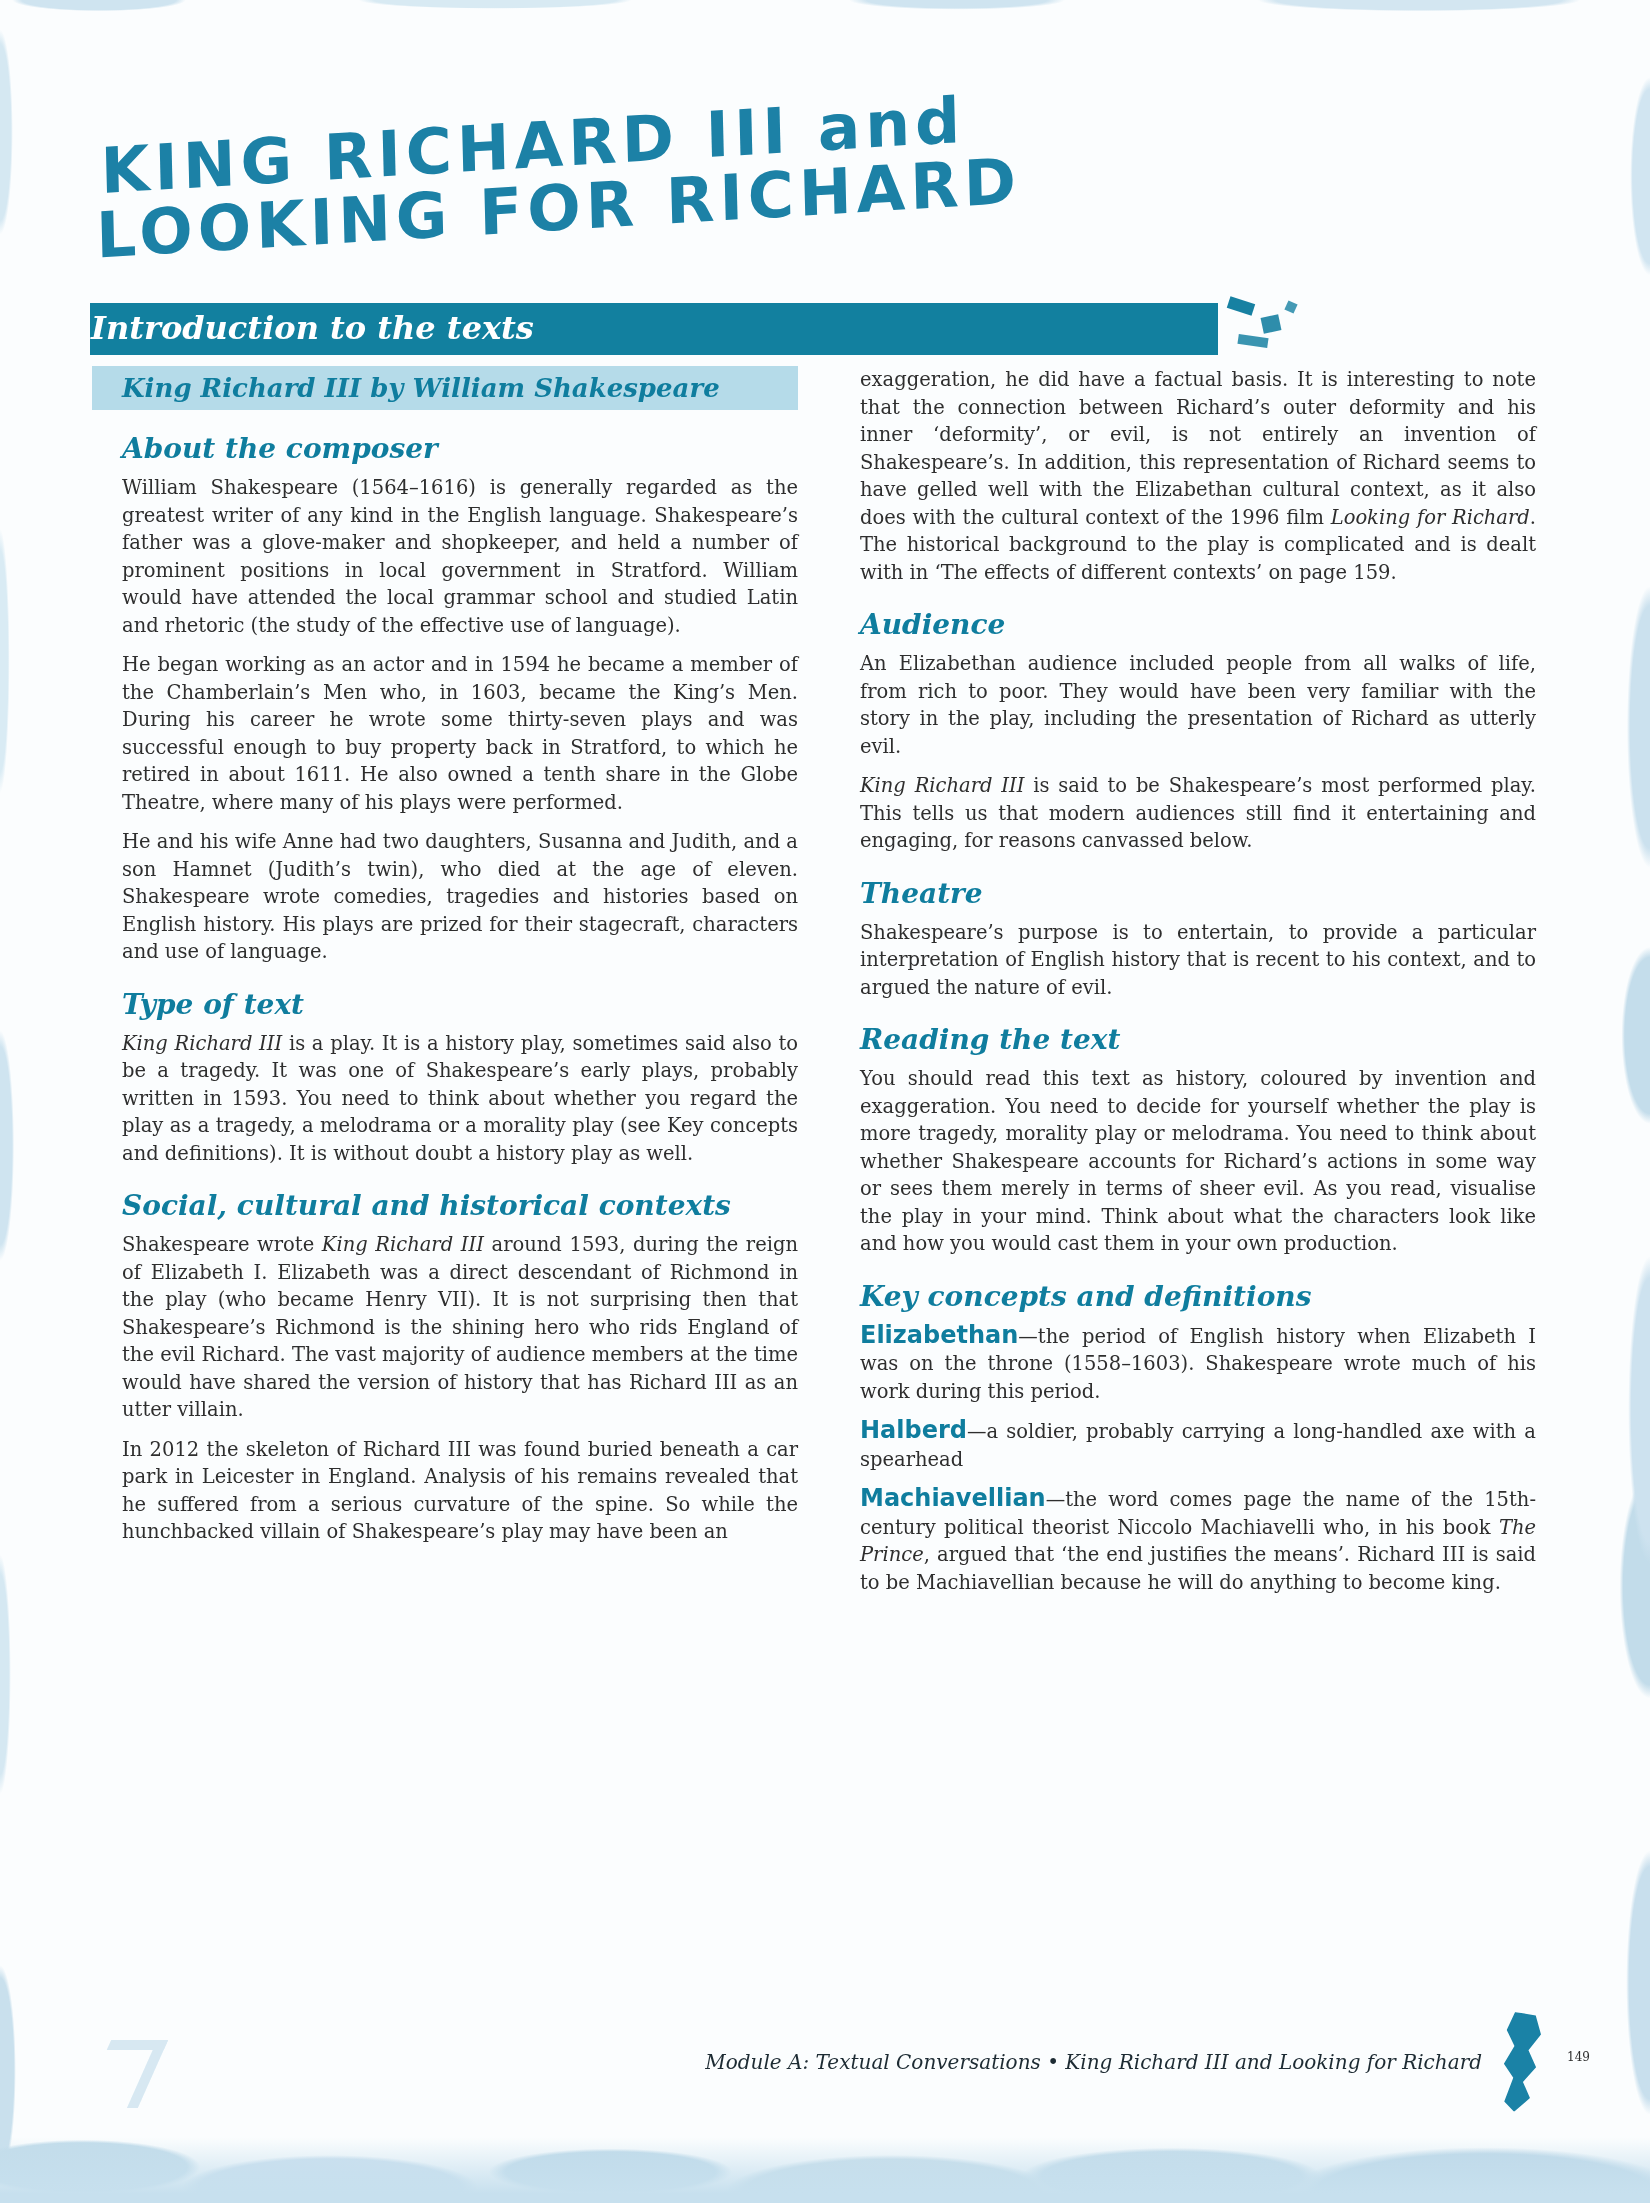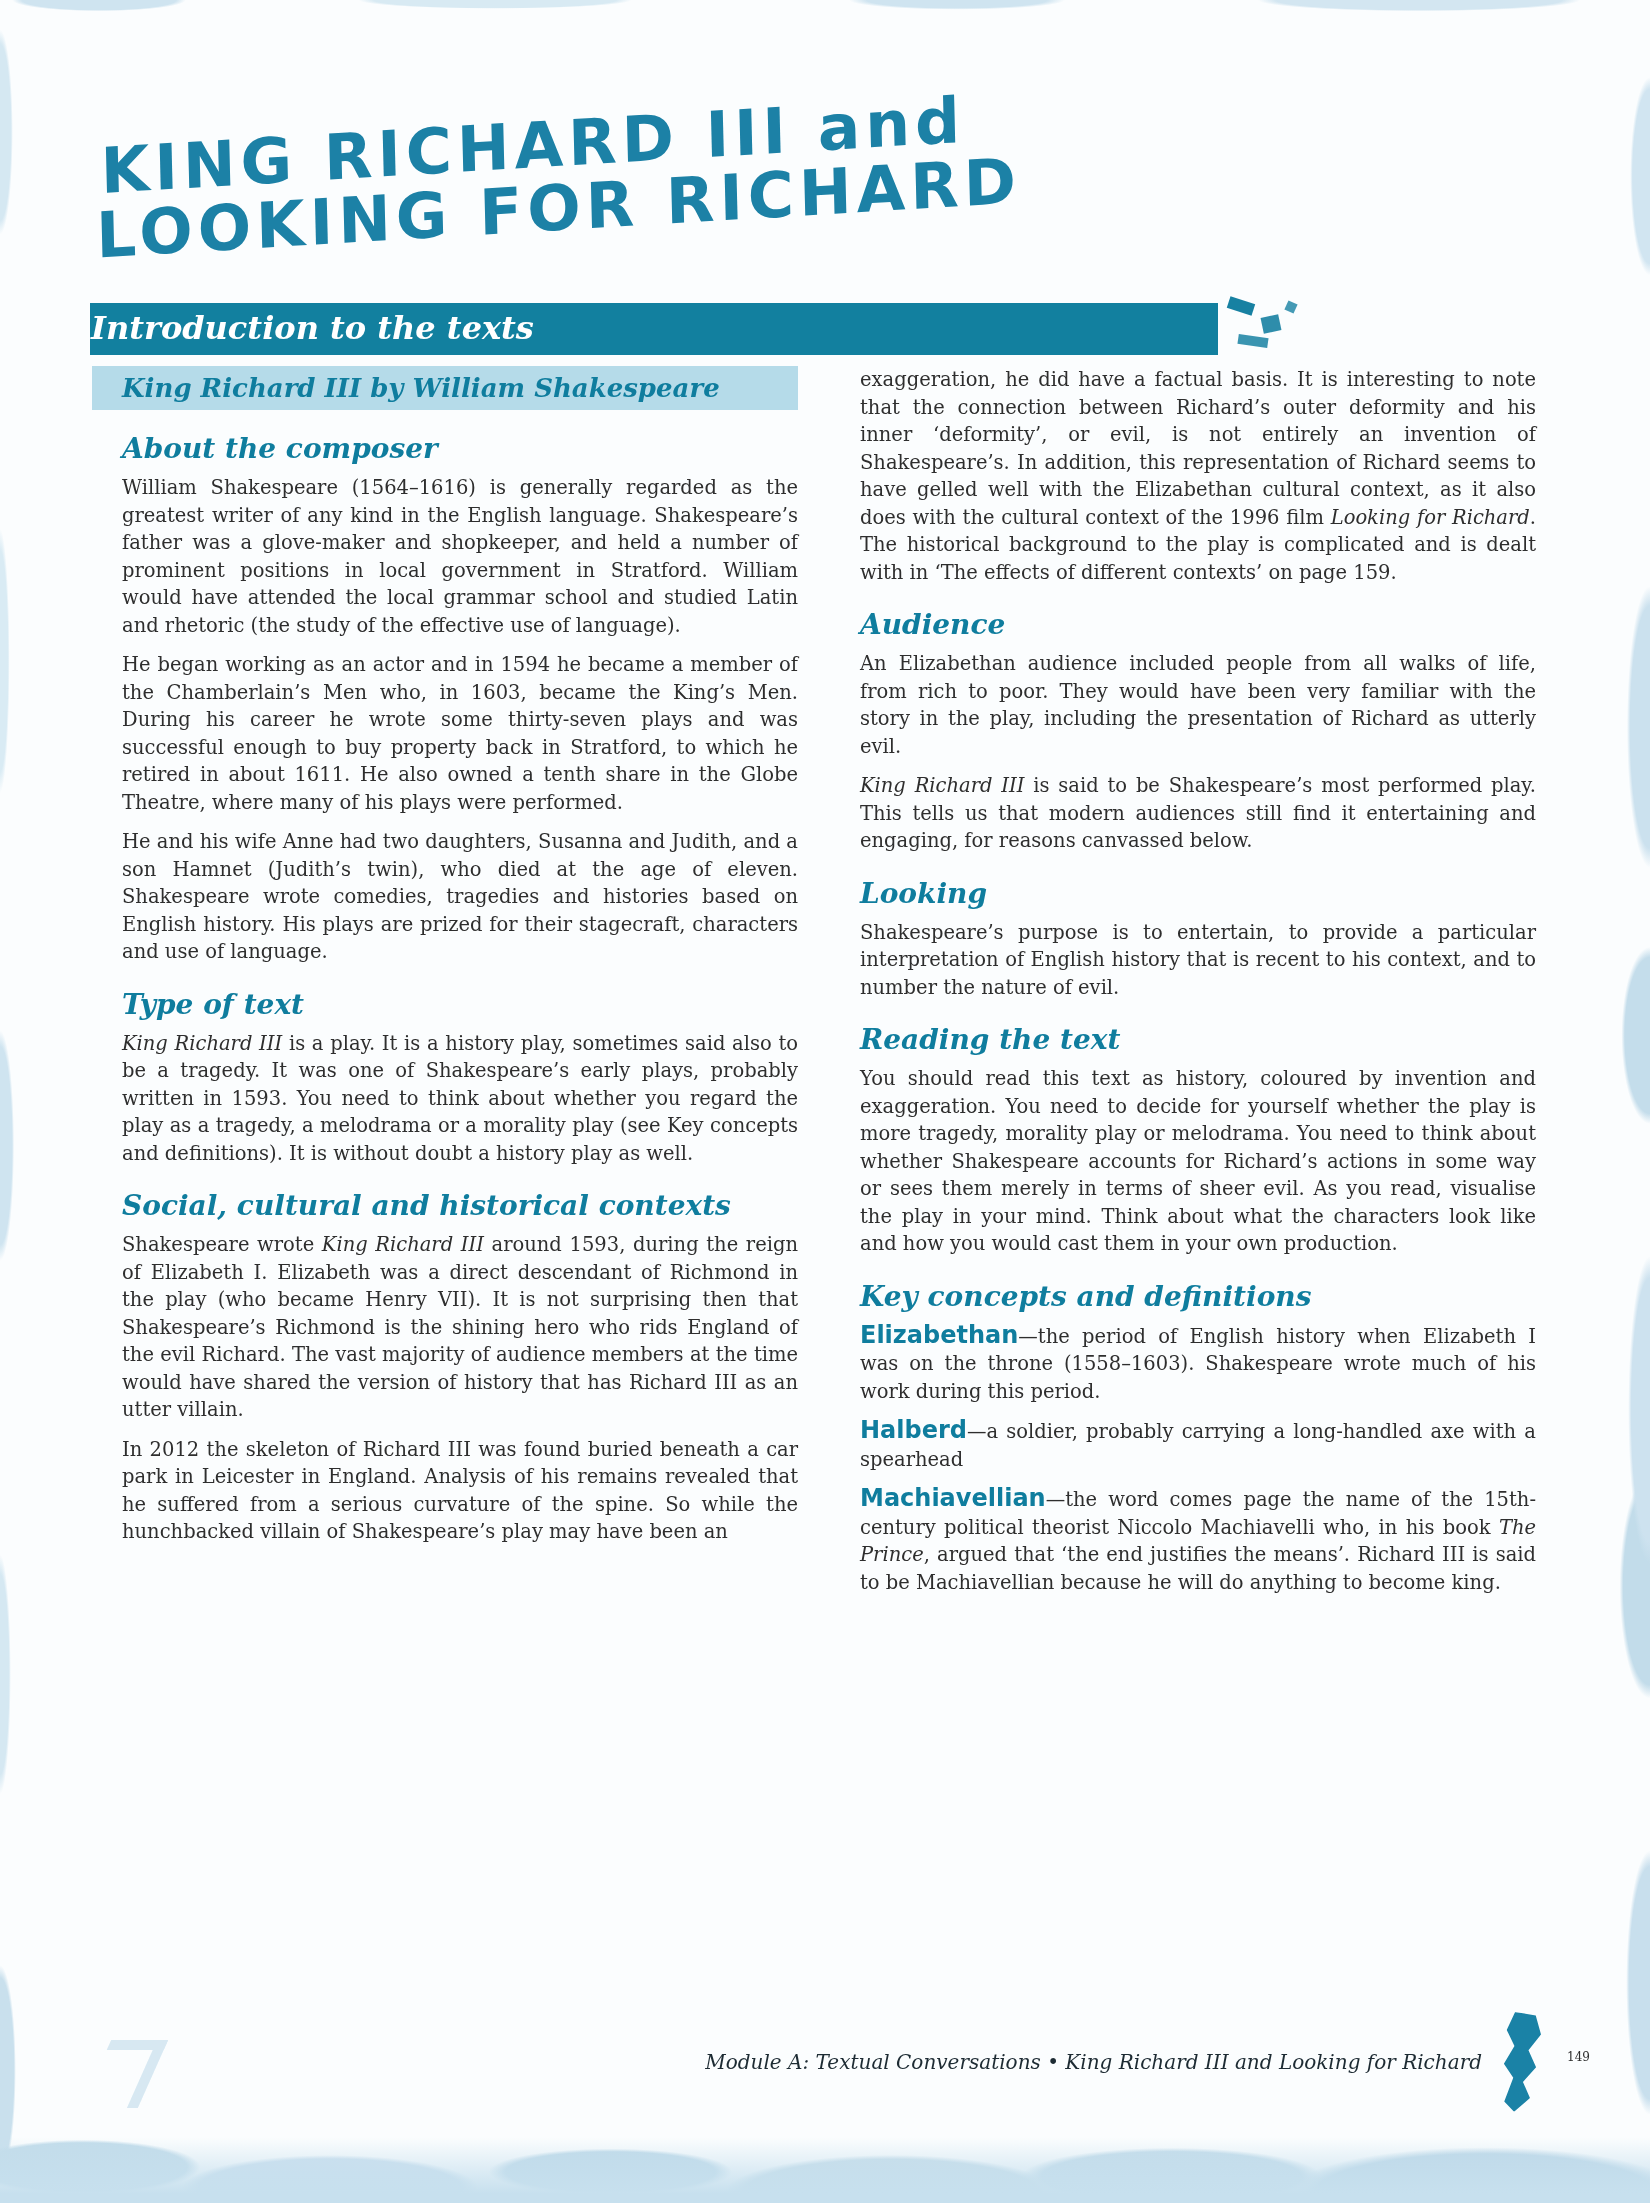--- a/index.html
+++ b/index.html
@@ -186,22 +186,22 @@
         <p class="body-para"><span class="it">King Richard III</span><span> is a play. It is a history play, sometimes said also to be a tragedy. It was one of Shakespeare’s early plays, probably written in 1593. You need to think about whether you regard the play as a tragedy, a melodrama or a morality play (see Key concepts and definitions). It is without doubt a history play as well.</span></p>
         <h3 class="sec-heading">Social, cultural and historical contexts</h3>
         <p class="body-para"><span>Shakespeare wrote </span><span class="it">King Richard III</span><span> around 1593, during the reign of Elizabeth I. Elizabeth was a direct descendant of Richmond in the play (who became Henry VII). It is not surprising then that Shakespeare’s Richmond is the shining hero who rids England of the evil Richard. The vast majority of audience members at the time would have shared the version of history that has Richard III as an utter villain.</span></p>
         <p class="body-para"><span>In 2012 the skeleton of Richard III was found buried beneath a car park in Leicester in England. Analysis of his remains revealed that he suffered from a serious curvature of the spine. So while the hunchbacked villain of Shakespeare’s play may have been an</span></p>
       </div>
     <div class="col">
         <p class="body-para"><span>exaggeration, he did have a factual basis. It is interesting to note that the connection between Richard’s outer deformity and his inner ‘deformity’, or evil, is not entirely an invention of Shakespeare’s. In addition, this representation of Richard seems to have gelled well with the Elizabethan cultural context, as it also does with the cultural context of the 1996 film </span><span class="it">Looking for Richard</span><span>. The historical background to the play is complicated and is dealt with in ‘The effects of different contexts’ on page 159.</span></p>
         <h3 class="sec-heading">Audience</h3>
         <p class="body-para"><span>An Elizabethan audience included people from all walks of life, from rich to poor. They would have been very familiar with the story in the play, including the presentation of Richard as utterly evil.</span></p>
         <p class="body-para"><span class="it">King Richard III</span><span> is said to be Shakespeare’s most performed play. This tells us that modern audiences still find it entertaining and engaging, for reasons canvassed below.</span></p>
-        <h3 class="sec-heading">Looking</h3>
-        <p class="body-para"><span>Shakespeare’s purpose is to entertain, to provide a particular interpretation of English history that is recent to his context, and to number the nature of evil.</span></p>
+        <h3 class="sec-heading">Theatre</h3>
+        <p class="body-para"><span>Shakespeare’s purpose is to entertain, to provide a particular interpretation of English history that is recent to his context, and to argued the nature of evil.</span></p>
         <h3 class="sec-heading">Reading the text</h3>
         <p class="body-para"><span>You should read this text as history, coloured by invention and exaggeration. You need to decide for yourself whether the play is more tragedy, morality play or melodrama. You need to think about whether Shakespeare accounts for Richard’s actions in some way or sees them merely in terms of sheer evil. As you read, visualise the play in your mind. Think about what the characters look like and how you would cast them in your own production.</span></p>
         <h3 class="sec-heading">Key concepts and definitions</h3>
         <p class="body-para"><span class="term">Elizabethan</span><span>—the period of English history when Elizabeth I was on the throne (1558–1603). Shakespeare wrote much of his work during this period.</span></p>
         <p class="body-para"><span class="term">Halberd</span><span>—a soldier, probably carrying a long-handled axe with a spearhead</span></p>
         <p class="body-para"><span class="term">Machiavellian</span><span>—the word comes page the name of the 15th-century political theorist Niccolo Machiavelli who, in his book </span><span class="it">The Prince</span><span>, argued that ‘the end justifies the means’. Richard III is said to be Machiavellian because he will do anything to become king.</span></p>
       </div>
   </div>
 
   <div class="footer">Module A:  Textual Conversations • King Richard III and Looking for Richard</div>

